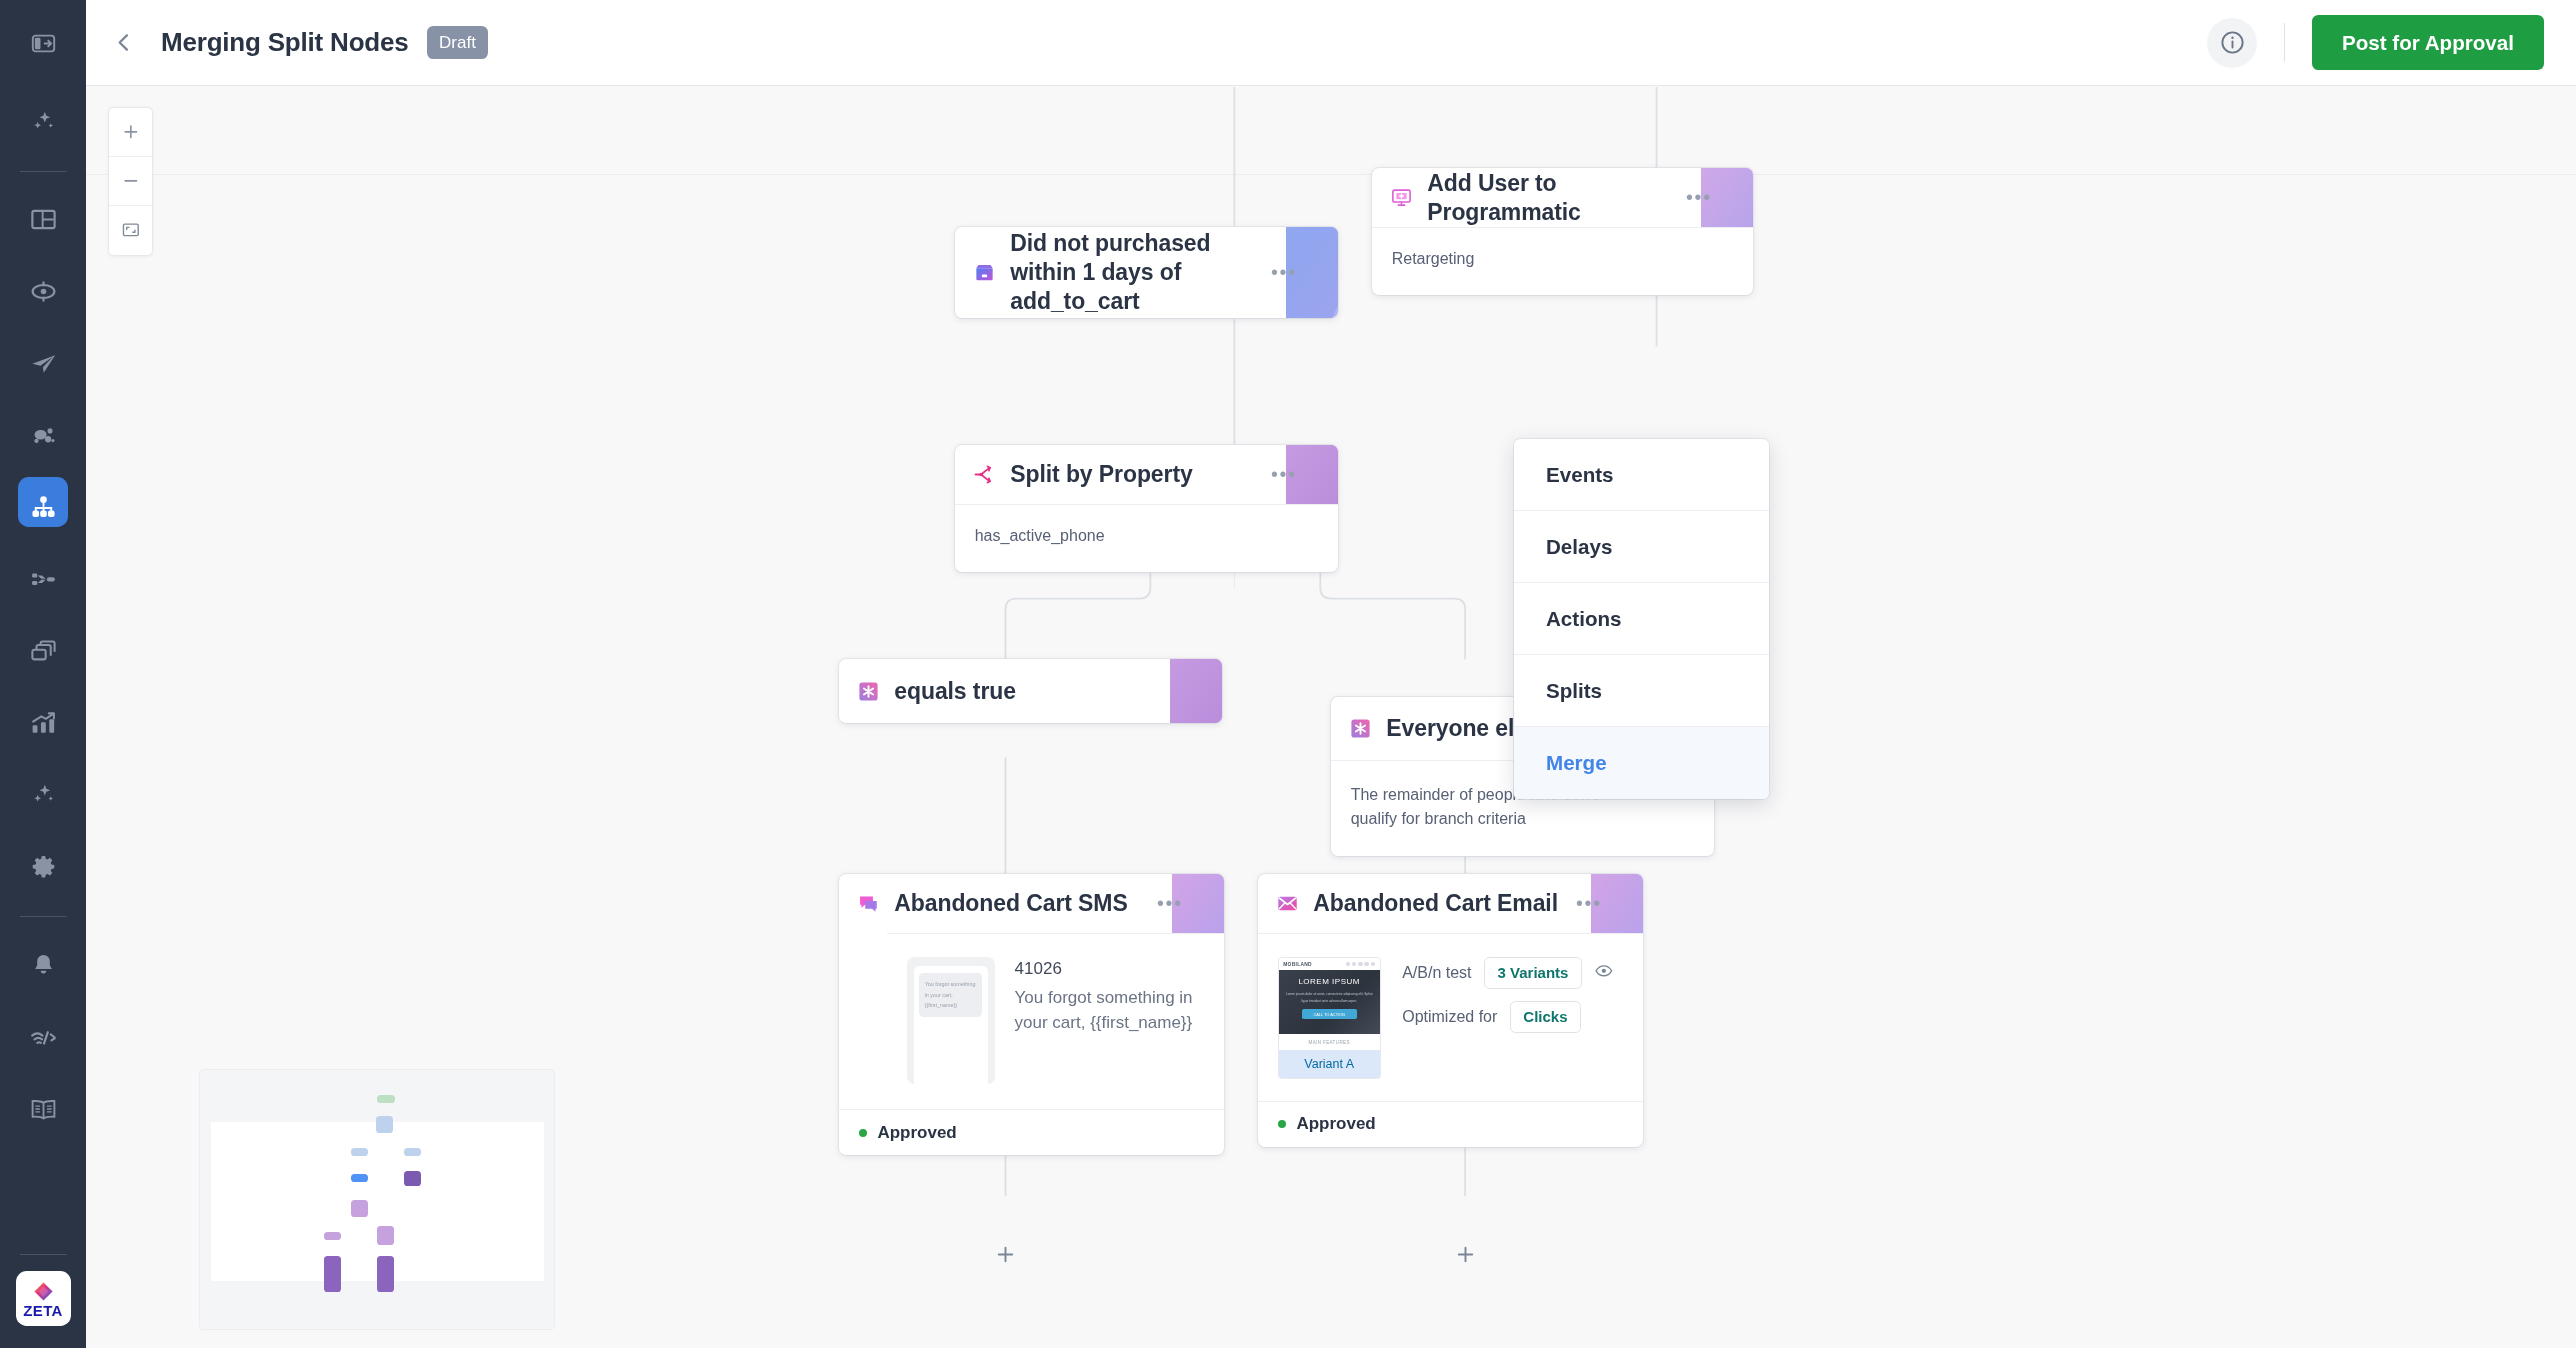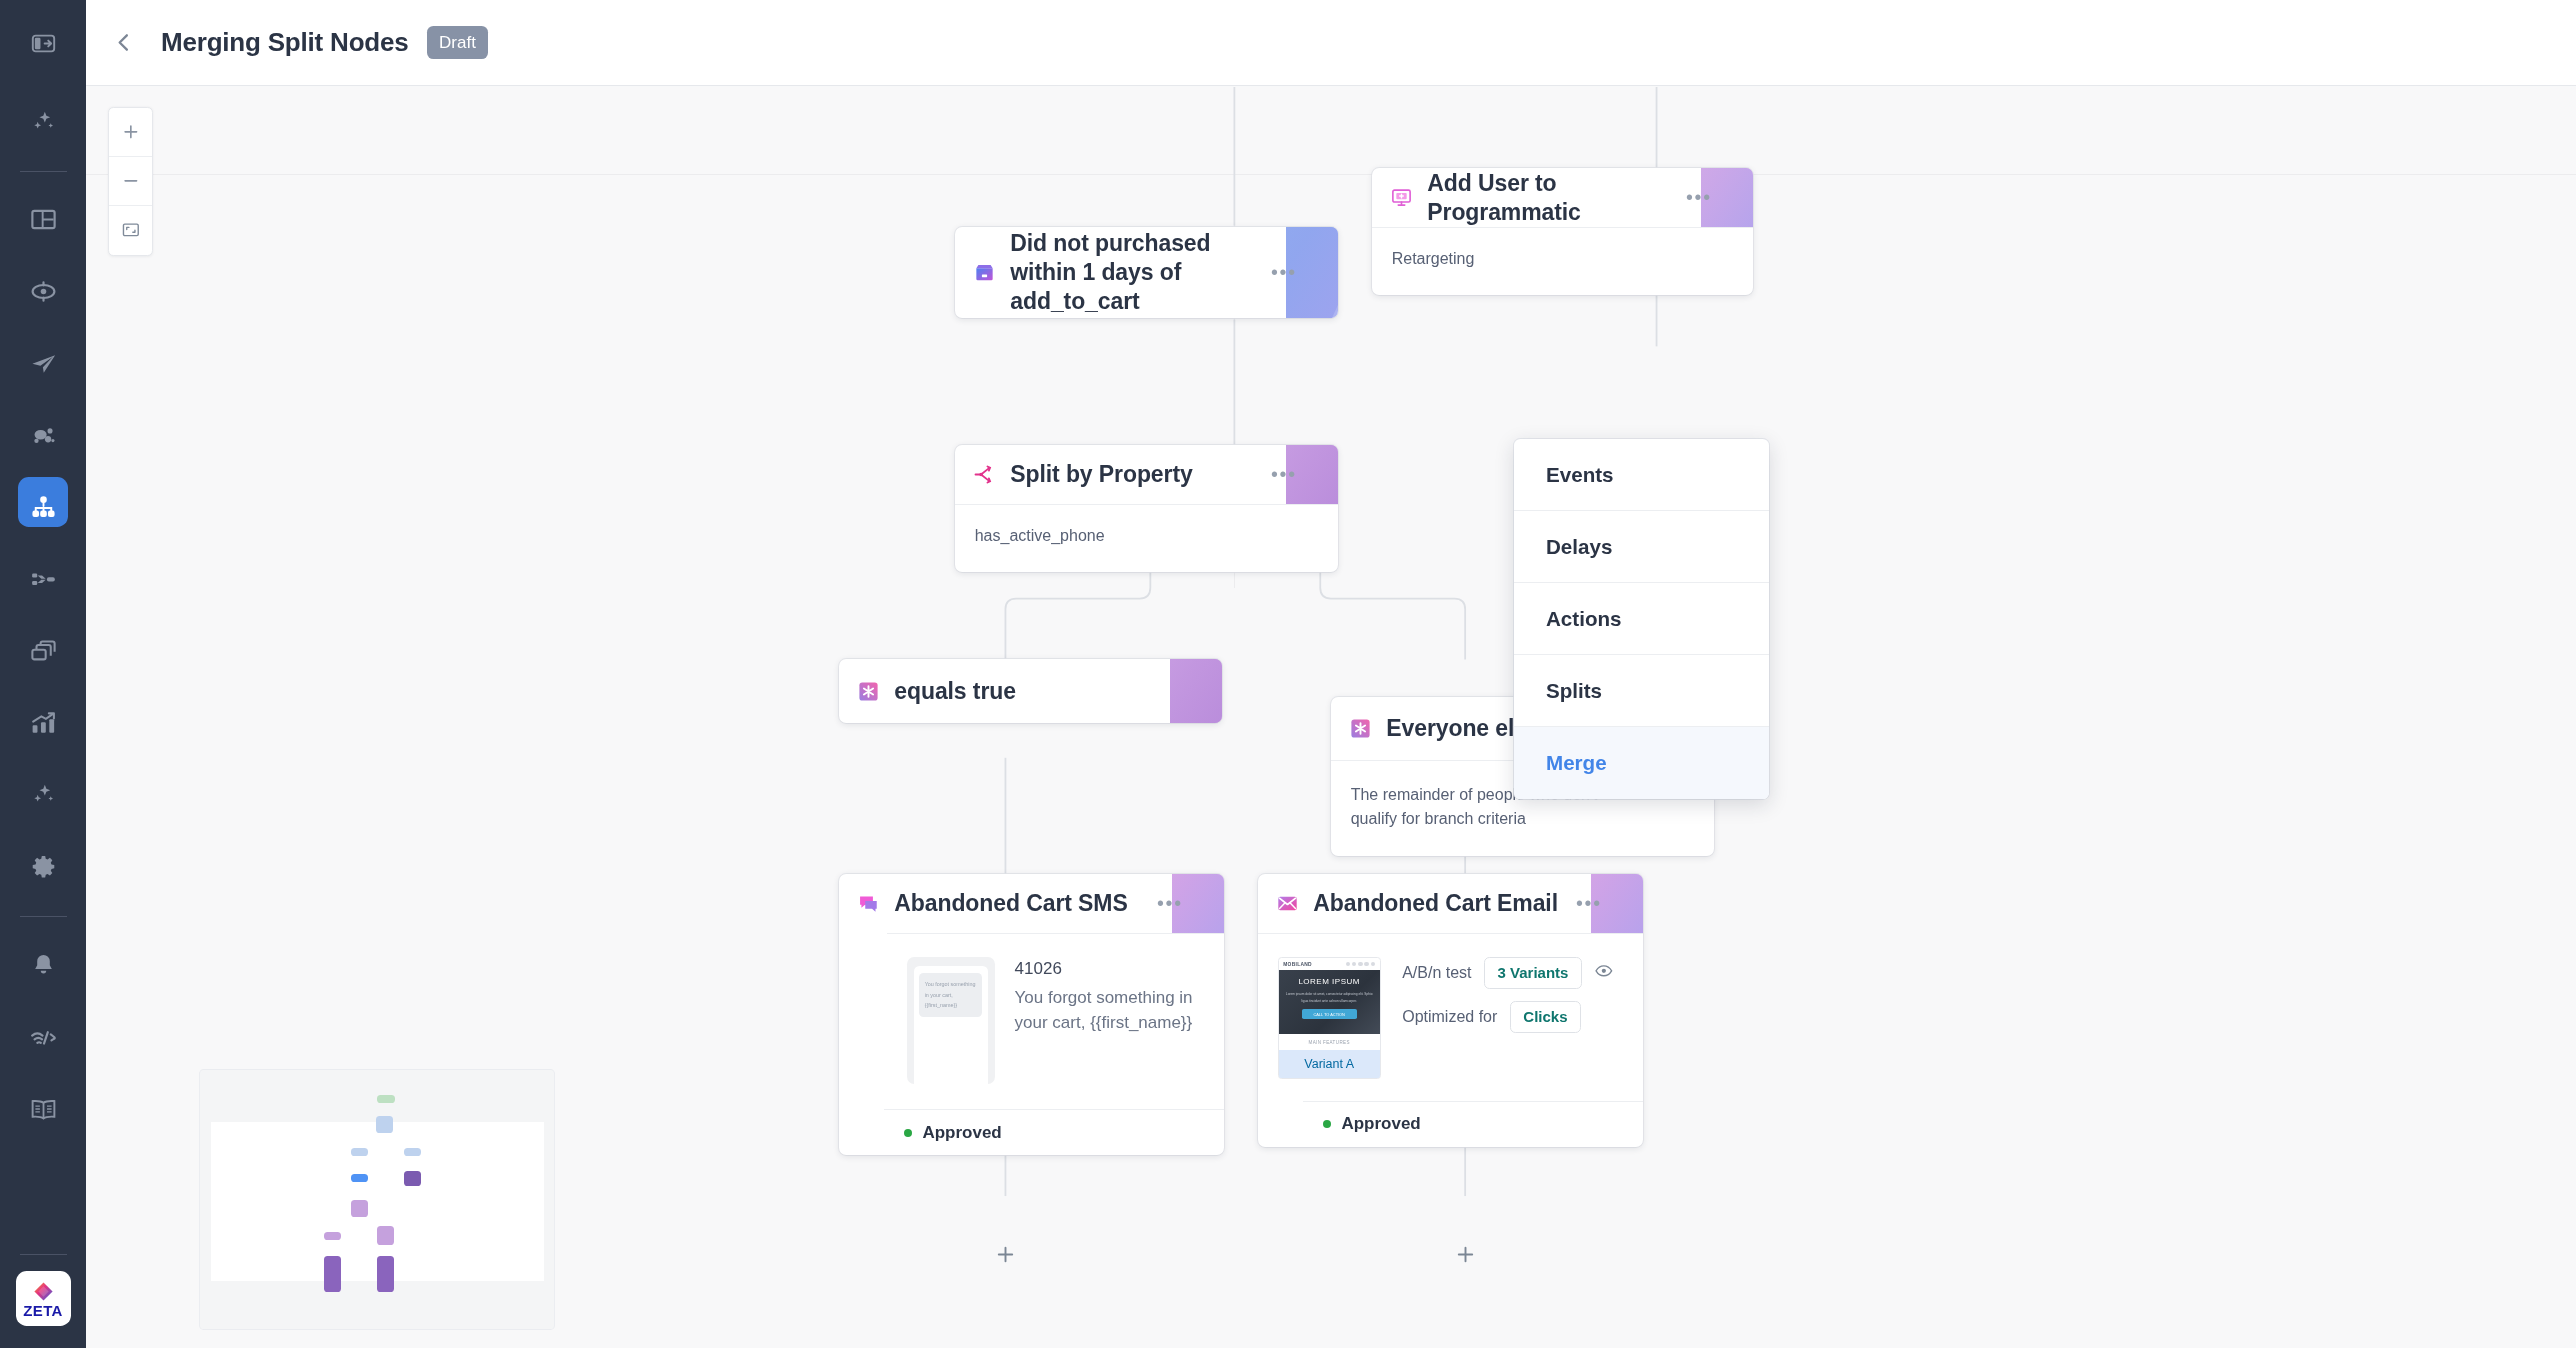--- a/index.html
+++ b/index.html
@@ -144,21 +144,21 @@
   }
   .ribbon i {
     position: absolute; display: block;
     width: 134px; height: 233px;
     transform: rotate(24deg); transform-origin: top left;
   }
   .card-body { border-top: 0.9px solid #eceef1; padding: 19.7px 19.7px; }
   .card-sub { font-size: 16px; color: #576074; }
   .card-foot {
     border-top: 0.9px solid #eceef1; padding: 12.5px 19.7px;
-    display:flex; align-items:center; gap: 10.7px; margin-left: 45px;
+    display:flex; align-items:center; gap: 10.7px;
   }
   .dot-green { width: 8px; height: 8px; border-radius: 50%; background: #2aa744; }
   .status-txt { font-size: 17px; font-weight: bold; color: #2b3445; }
 
   
   .sms-row { display:flex; gap: 19.7px; }
   .phone-frame {
     width: 98px; height: 127px; background: #f0f1f3; border-radius: 7.2px;
     padding: 9px 7.2px 0 7.2px;
   }
@@ -412,20 +412,31 @@
 
   <div class="header">
     <div class="back-btn">
       <svg width="23" height="23" viewBox="0 0 24 24" fill="none" stroke="#7c8695" stroke-width="2.4" stroke-linecap="round" stroke-linejoin="round">
         <path d="M15.5 4.5L8 12l7.5 7.5"></path>
       </svg>
     </div>
     <div style="display:flex; align-items:center;">
       <span class="page-title">Merging Split Nodes</span>
       <span class="draft-badge">Draft</span>
+    </div>
+    <div class="header-right">
+      <div class="info-btn">
+        <svg width="27" height="27" viewBox="0 0 24 24" fill="none" stroke="#6c7689" stroke-width="1.7">
+          <circle cx="12" cy="12" r="9"></circle>
+          <path d="M12 11v5.4" stroke-linecap="round"></path>
+          <circle cx="12" cy="7.8" r="1.1" fill="#6c7689" stroke="none"></circle>
+        </svg>
+      </div>
+      <div class="hdr-divider"></div>
+      <button class="post-btn">Post for Approval</button>
     </div>
   </div>
 
   <div class="canvas">
 
     <div class="grid-line" style="left:1148px; top:0; width:0.9px; height:501px;"></div>
     <div class="grid-line" style="left:1570px; top:0; width:0.9px; height:215px;"></div>
     <div class="grid-line" style="left:0; top:87px; width:2490px; height:0.9px;"></div>
 
     <svg class="conn" style="left:0; top:0; width:2490px; height:1262px;" viewBox="0 0 2784 1411" width="2490" height="1262">

